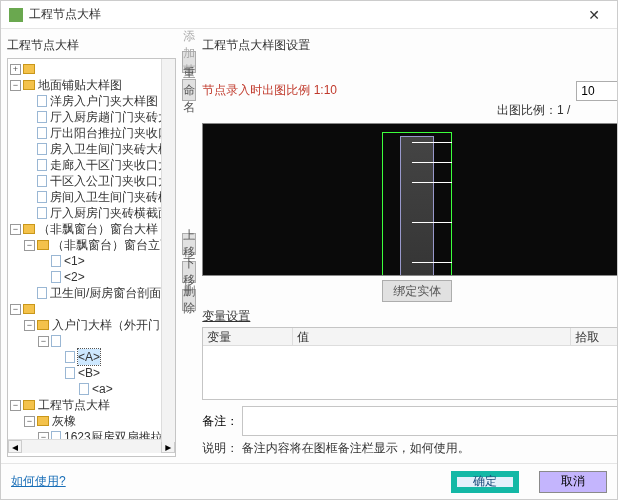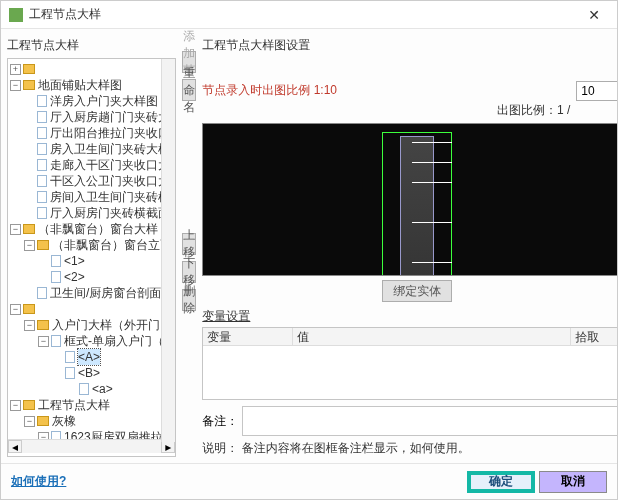--- a/index.html
+++ b/index.html
@@ -36,25 +36,25 @@
 .drawing .line{position:absolute;background:#fff;height:1px;width:40px;}
 .bind-row{display:flex;justify-content:center;margin:4px 0;}
 .var-label{color:#333;margin-top:2px;text-decoration:underline;}
 .var-table{border:1px solid #c5c5c5;background:#fff;height:90px;margin-top:2px;}
 .var-head{display:flex;background:#f4f4f4;border-bottom:1px solid #ddd;height:18px;}
 .var-head div{padding:1px 4px;border-right:1px solid #ddd;color:#333;}
 .remark-row{display:flex;align-items:center;gap:4px;margin-top:6px;}
 .remark-input{flex:1;height:30px;border:1px solid #c5c5c5;background:#fff;position:relative;overflow:auto;}
 .remark-input::-webkit-scrollbar{height:14px;}
 .desc-row{margin-top:4px;color:#333;}
-.footer{height:36px;display:flex;align-items:center;padding:0 10px;gap:4px;border-top:1px solid #e5e5e5;font-weight:bold;}
+.footer{height:36px;display:flex;align-items:center;padding:0 10px;gap:20px;border-top:1px solid #e5e5e5;}
 .link{color:#1a6fb8;text-decoration:underline;cursor:pointer;}
 .footer .spacer-flex{flex:1;}
 .fbtn{width:68px;height:22px;border:1px solid #8a8a8a;background:#c4b5fd;display:flex;align-items:center;justify-content:center;cursor:pointer;}
-.fbtn.primary{border:4px solid #14b8a6;background:#e6f0fb;color:#1a4c7a;}
+.fbtn.primary{border:6px solid #14b8a6;background:#e6f0fb;color:#1a4c7a;}
 .hscroll{height:14px;border-top:1px solid #ddd;background:#f3f3f3;display:flex;}
 .hscroll .arrow{width:14px;border:1px solid #ccc;display:flex;align-items:center;justify-content:center;}
 .hscroll .track{flex:1;background:#f3f3f3;}
 .vscroll{position:absolute;right:0;top:0;bottom:14px;width:14px;background:#f3f3f3;border-left:1px solid #ddd;}
 </style>
 </head>
 <body>
 
 <div class="window">
   <div class="titlebar">
@@ -165,21 +165,20 @@
               <span class="spacer"></span>
               <span class="toggle">−</span>
               <span class="folder-icon"></span>
               <span class="node-label">入户门大样（外开门）</span>
             </div>
             <div class="tree-row">
               <span class="spacer"></span>
               <span class="spacer"></span>
               <span class="toggle">−</span>
               <span class="file-icon"></span>
-              <span class="node-label">框式-单扇入户门（</span>
             </div>
             <div class="tree-row">
               <span class="spacer"></span>
               <span class="spacer"></span>
               <span class="spacer"></span>
               <span class="spacer" style="width: 13px;"></span>
               <span class="file-icon"></span>
               <span class="node-label sel">&lt;A&gt;</span>
             </div>
             <div class="tree-row">

